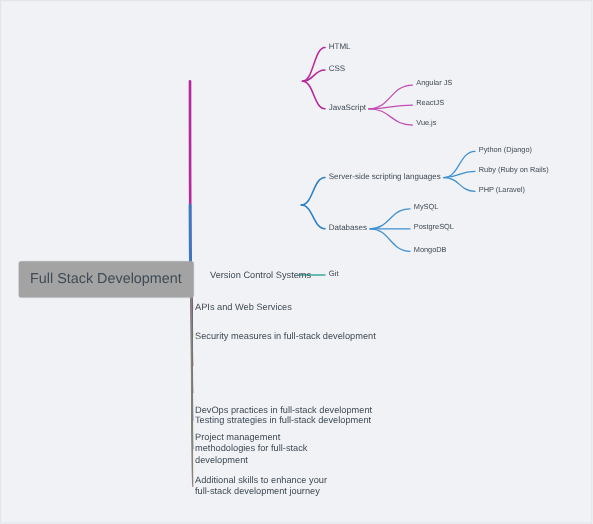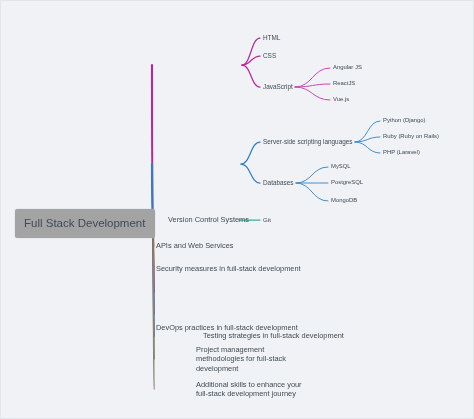--- a/index.html
+++ b/index.html
@@ -38,21 +38,21 @@
     padding: 7px 10px 7px 9px;
     border-radius: 2px;
     box-shadow: 0 0 0 0.5px rgba(180,190,200,0.30);
     white-space: nowrap;
   }
   .lvl1   { font-size: 8.2px; }
   .lvl1b  { font-size: 7.4px; }
   .lvl2   { font-size: 6.4px; }
   .lvl3   { font-size: 5.9px; }
   .leafsm { font-size: 6.2px; }
-  .wrapnode { width: 118px; white-space: normal; padding-left: 40px; }
+  .wrapnode { width: 118px; white-space: normal; }
 </style>
 </head>
 <body style="background: rgb(240, 242, 245);">
 
 <div id="canvas" style="background: rgb(240, 242, 245);">
   <svg id="edges" viewBox="0 0 474 419" xmlns="http://www.w3.org/2000/svg">
       <path d="M152,222.5 C151.45,222.5 151,174.95 151,64" stroke="#b8269e" stroke-width="2.1" fill="none" stroke-linecap="round"></path>
       <path d="M241,64 C250,64 250,37 259,37" stroke="#b8269e" stroke-width="1.25" fill="none" stroke-linecap="round"></path>
       <path d="M241,64 C250,64 250,55 259,55" stroke="#b8269e" stroke-width="1.25" fill="none" stroke-linecap="round"></path>
       <path d="M241,64 C250,64 250,86 259,86" stroke="#b8269e" stroke-width="1.25" fill="none" stroke-linecap="round"></path>
@@ -91,16 +91,16 @@
     <div class="node lvl3" style="left: 382px; top: 152px; transform: translateY(-50%); color: rgb(63, 74, 85);">PHP (Laravel)</div>
     <div class="node lvl2" style="left: 262px; top: 182px; transform: translateY(-50%); color: rgb(63, 74, 85);">Databases</div>
     <div class="node lvl3" style="left: 330px; top: 166px; transform: translateY(-50%); color: rgb(63, 74, 85);">MySQL</div>
     <div class="node lvl3" style="left: 330px; top: 182px; transform: translateY(-50%); color: rgb(63, 74, 85);">PostgreSQL</div>
     <div class="node lvl3" style="left: 330px; top: 200px; transform: translateY(-50%); color: rgb(63, 74, 85);">MongoDB</div>
     <div class="node lvl1b" style="left: 155px; top: 219px; transform: translateY(-50%); color: rgb(63, 74, 85); margin-left: 12px;">Version Control Systems</div>
     <div class="node leafsm" style="left: 262px; top: 219px; transform: translateY(-50%); color: rgb(63, 74, 85);">Git</div>
     <div class="node lvl1b" style="left: 155px; top: 245px; transform: translateY(-50%); color: rgb(63, 74, 85);">APIs and Web Services</div>
     <div class="node lvl1b" style="left: 155px; top: 268px; transform: translateY(-50%); color: rgb(63, 74, 85); text-align: center;">Security measures in full-stack development</div>
     <div class="node lvl1b" style="left: 155px; top: 291px; transform: translateY(-50%); color: rgb(63, 74, 85); margin-top: 36px;">DevOps practices in full-stack development</div>
-    <div class="node lvl1b" style="left: 155px; top: 335px; transform: translateY(-50%); color: rgb(63, 74, 85); padding-left: 47px;">Testing strategies in full-stack development</div>
+    <div class="node lvl1b" style="left: 155px; top: 335px; transform: translateY(-50%); color: rgb(63, 74, 85);">Testing strategies in full-stack development</div>
     <div class="node lvl1b wrapnode" style="left: 155px; top: 358px; transform: translateY(-50%); color: rgb(63, 74, 85);">Project management methodologies for full-stack development</div>
     <div class="node lvl1b wrapnode" style="left: 155px; top: 388px; transform: translateY(-50%); color: rgb(63, 74, 85);">Additional skills to enhance your full-stack development journey</div>
   </div>
 
 </body></html>

